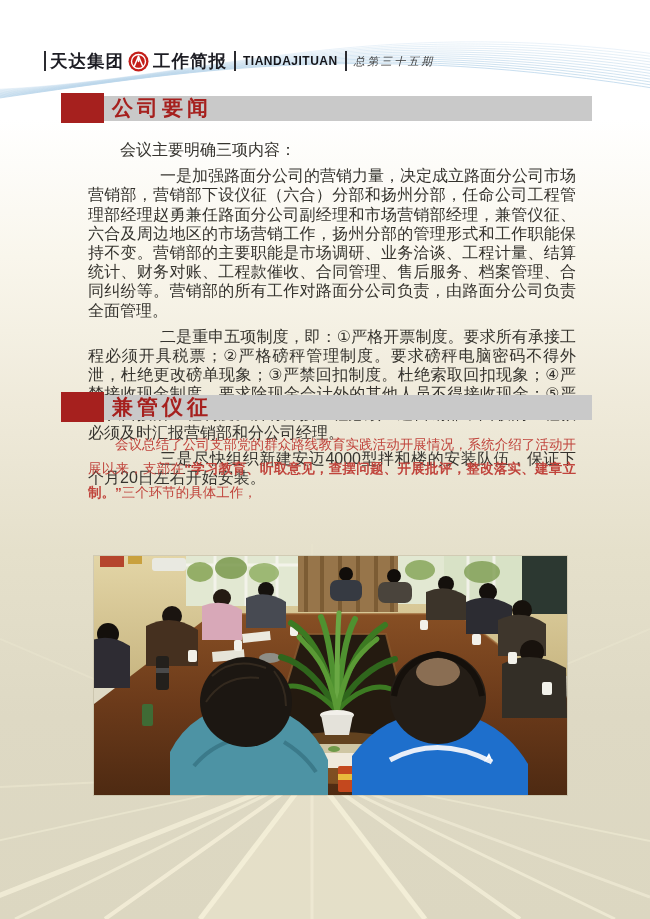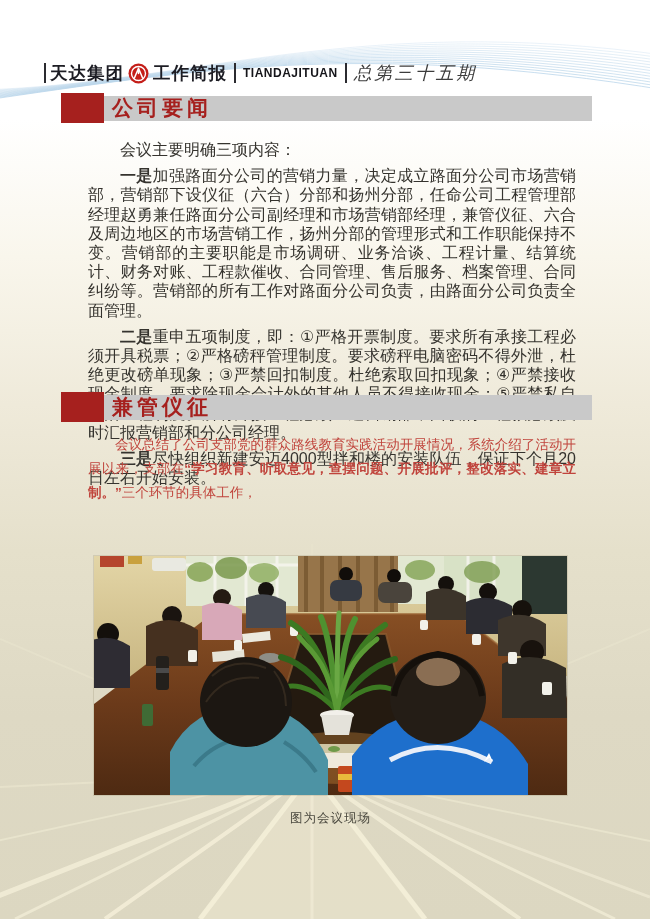--- a/index.html
+++ b/index.html
@@ -7,39 +7,39 @@
     position:relative;width:650px;height:919px;margin:0 auto;overflow:hidden;
     background:linear-gradient(180deg,#ffffff 0%,#ffffff 13%,#f9f6ec 28%,#efeada 44%,#e5e0cb 60%,#ded9c4 78%,#dcd7c1 100%);
     font-family:"Liberation Sans","DejaVu Sans",sans-serif;
   }
   svg{display:block;}
   .deco{position:absolute;pointer-events:none;}
   .swoosh{top:0;left:0;}
   .road{bottom:0;left:0;}
 
   
-  .masthead{position:absolute;top:47px;left:44px;display:flex;align-items:center;height:28px;margin-top:12px;}
+  .masthead{position:absolute;top:47px;left:44px;display:flex;align-items:center;height:28px;}
   .m-bar{width:2px;height:20px;background:#2b2b30;margin:0 4px 0 0;}
   .m-bar2{width:2px;height:20px;background:#2b2b30;margin:0 7px;}
   .m-org,.m-pub{font-size:17.5px;font-weight:bold;color:#1d1d24;letter-spacing:1px;white-space:nowrap;}
   .m-logo{width:21px;height:21px;margin:0 4px;}
   .m-latin{font-size:12px;font-weight:bold;color:#15151a;letter-spacing:0.5px;white-space:nowrap;}
-  .m-issue{font-family:"DejaVu Serif","Liberation Serif",serif;font-style:italic;font-size:18px;color:#3c3c3c;letter-spacing:2.5px;white-space:nowrap;}
+  .m-issue{font-family:"DejaVu Serif","Liberation Serif",serif;font-style:italic;font-size:11px;color:#3c3c3c;letter-spacing:2.5px;white-space:nowrap;}
 
   
   .sec{position:absolute;left:0;width:650px;height:30px;}
   .sec-gray{position:absolute;left:88px;top:3px;width:504px;height:25px;background:#c9c9c9;}
   .sec-red{position:absolute;left:61px;top:0;width:43px;height:30px;background:#a6201e;}
   .sec-title{position:absolute;left:112px;top:1px;font-size:21px;font-weight:bold;color:#a6201e;letter-spacing:4px;white-space:nowrap;}
   .sec1{top:93px;} .sec2{top:392px;}
 
   
   .news{position:absolute;left:88px;top:140px;width:488px;font-size:16px;line-height:19.2px;color:#35332e;text-align:justify;}
   .news p{margin:0 0 7px 0;text-indent:2em;}
-  .lead{font-weight:bold;}
+  .lead{font-weight:normal;margin-left:40px;}
 
   .party{position:absolute;left:88px;top:433px;width:488px;font-size:13.5px;line-height:23.8px;color:#c0443c;text-align:justify;}
   .party p{margin:0;text-indent:2em;}
   .party .quote{font-weight:bold;}
 
   
   .photo{position:absolute;left:94px;top:556px;width:473px;height:239px;box-shadow:0 0 0 1px rgba(120,110,80,0.18);}
   .caption{position:absolute;left:94px;top:810px;width:473px;text-align:center;font-size:12.5px;color:#4c4a40;letter-spacing:1px;}
 </style>
 </head>
@@ -250,15 +250,14 @@
       <path d="M118,120 Q140,100 172,112 M112,146 Q130,118 165,122 M180,115 Q192,130 192,150" stroke="#3a2e22" stroke-width="2" fill="none" opacity="0.8"></path>
       <path d="M258,200 Q288,158 344,154 Q404,158 434,208 L434,239 L258,239 Z" fill="#1e6fcc"></path>
       <path d="M296,204 Q344,178 398,206" stroke="#e8eef8" stroke-width="5" fill="none"></path>
       <path d="M390,206 l5,-9 l4,9 l-4,-4 Z" fill="#ffffff"></path>
       <ellipse cx="344" cy="142" rx="48" ry="46" fill="#241d16"></ellipse>
       <ellipse cx="344" cy="116" rx="22" ry="14" fill="#96785a" opacity="0.9"></ellipse>
       <path d="M300,140 Q306,104 344,98 Q382,104 388,140" stroke="#15100b" stroke-width="6" fill="none"></path>
     </g>
   </svg>
 
-  <div class="caption">图为会议现场</div>
 
 </div>
 
 </body></html>

